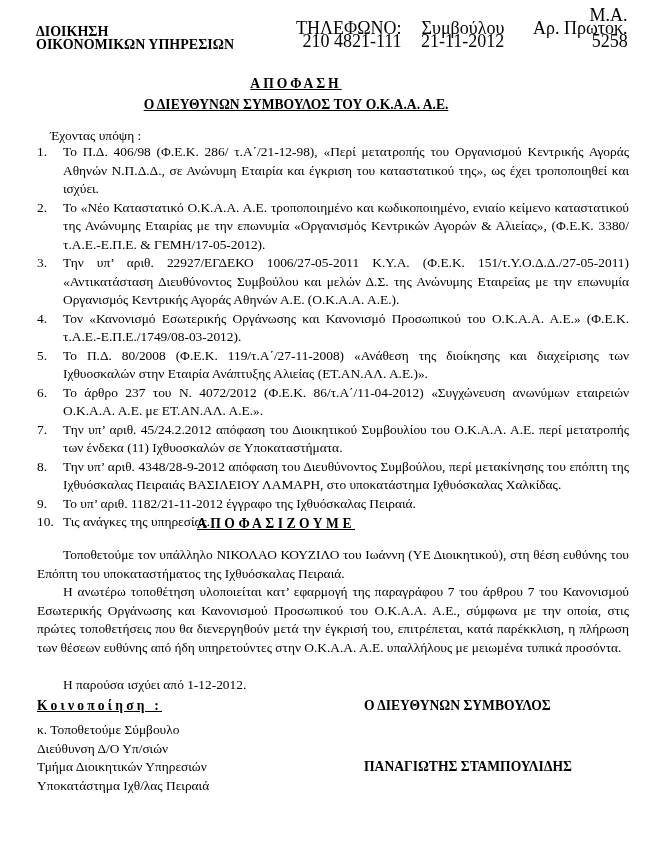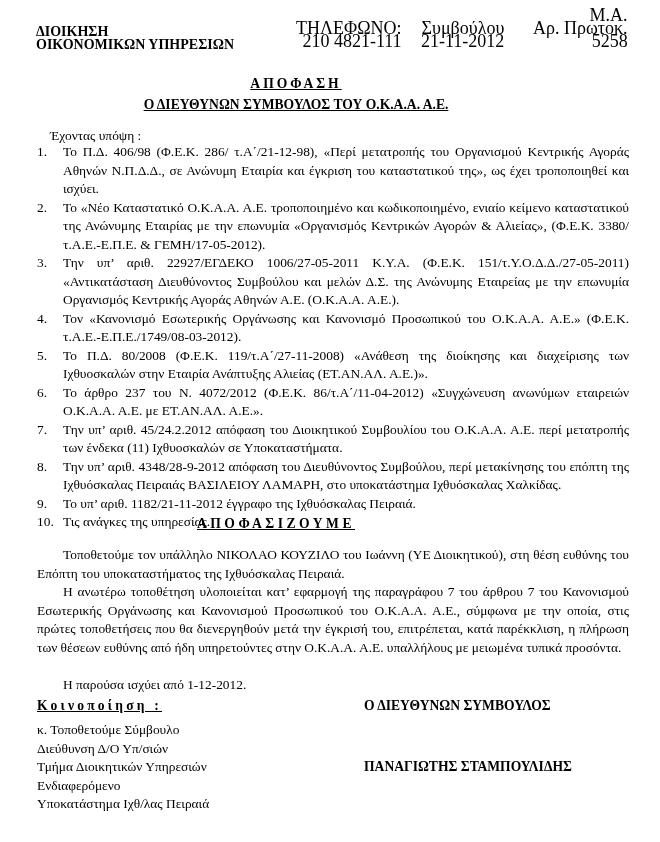--- a/index.html
+++ b/index.html
@@ -103,18 +103,17 @@
 
 <div class="body-par p1">Τοποθετούμε τον υπάλληλο ΝΙΚΟΛΑΟ ΚΟΥΖΙΛΟ του Ιωάννη (ΥΕ Διοικητικού), στη θέση ευθύνης του Επόπτη του υποκαταστήματος της Ιχθυόσκαλας Πειραιά.</div>
 <div class="body-par p2">Η ανωτέρω τοποθέτηση υλοποιείται κατ’ εφαρμογή της παραγράφου 7 του άρθρου 7 του Κανονισμού Εσωτερικής Οργάνωσης και Κανονισμού Προσωπικού του Ο.Κ.Α.Α. Α.Ε., σύμφωνα με την οποία, στις πρώτες τοποθετήσεις που θα διενεργηθούν μετά την έγκρισή του, επιτρέπεται, κατά παρέκκλιση, η πλήρωση των θέσεων ευθύνης από ήδη υπηρετούντες στην Ο.Κ.Α.Α. Α.Ε. υπαλλήλους με μειωμένα τυπικά προσόντα.</div>
 <div class="body-par p3">Η παρούσα ισχύει από 1-12-2012.</div>
 
 <div class="notif-title">Κοινοποίηση :</div>
 <div class="notif-list">
   <div>κ. Τοποθετούμε Σύμβουλο</div>
   <div>Διεύθυνση Δ/Ο Υπ/σιών</div>
   <div>Τμήμα Διοικητικών Υπηρεσιών</div>
-  <div>Ενδιαφερόμενο</div>
   <div>Υποκατάστημα Ιχθ/λας Πειραιά</div>
 </div>
 
 <div class="sig-role">Ο ΔΙΕΥΘΥΝΩΝ ΣΥΜΒΟΥΛΟΣ</div>
 <div class="sig-name">ΠΑΝΑΓΙΩΤΗΣ ΣΤΑΜΠΟΥΛΙΔΗΣ</div>
 
 </body></html>

